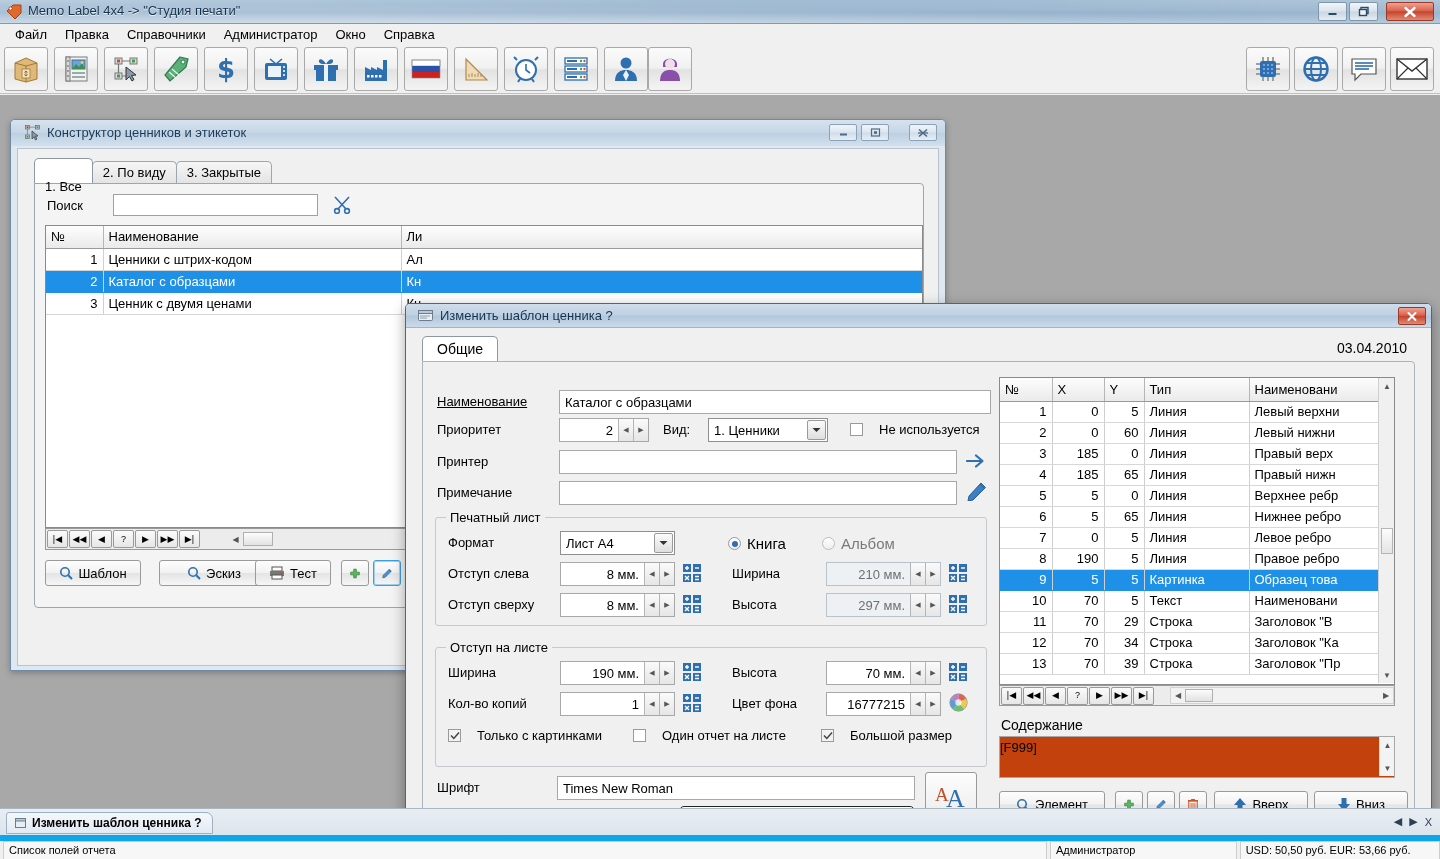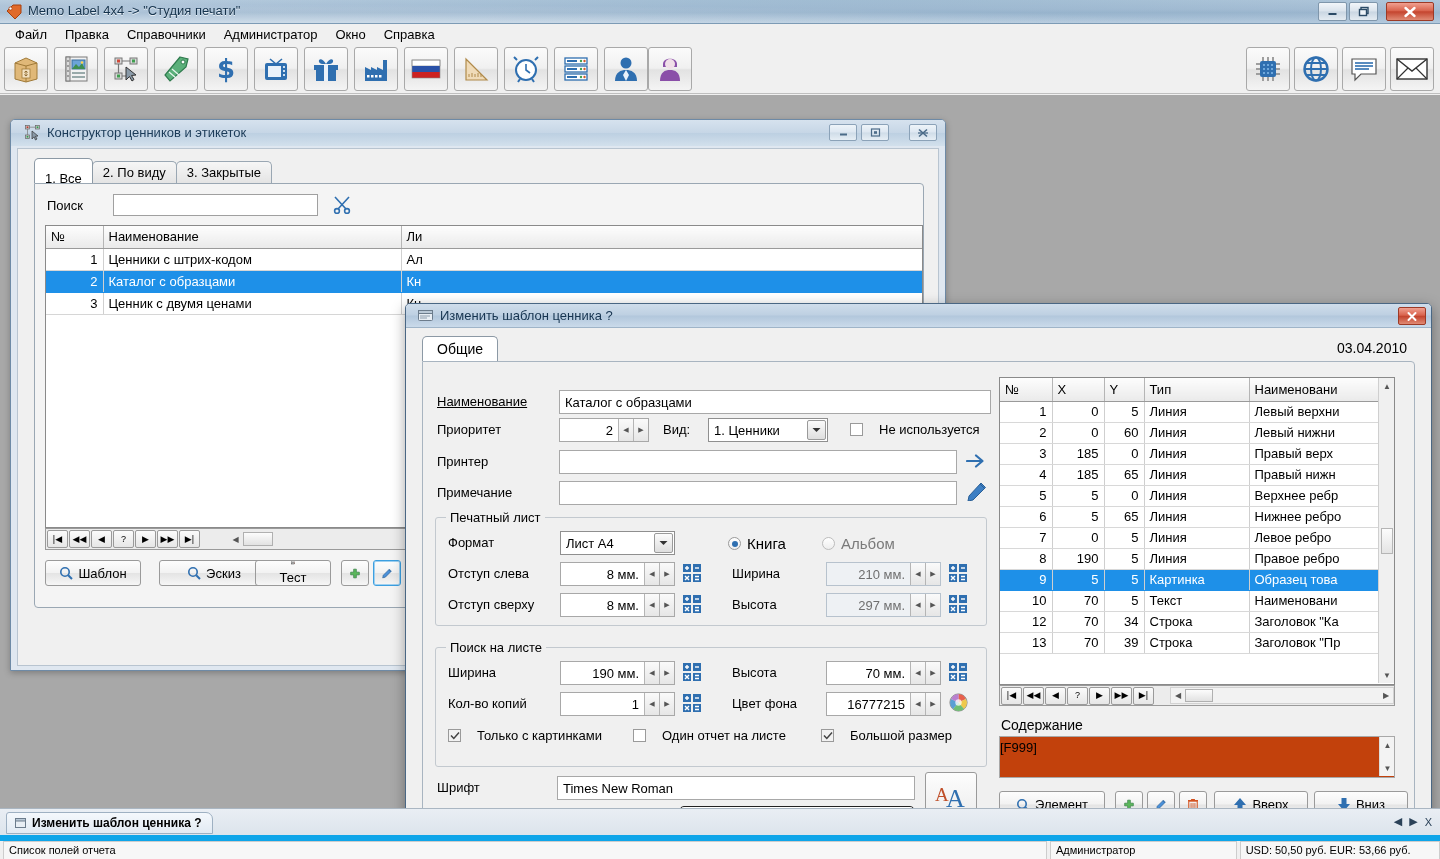--- a/index.html
+++ b/index.html
@@ -109,21 +109,21 @@
   
   .tabstrip { position: absolute; left: 22px; top: 28px; height: 24px; display: flex; align-items: flex-end; }
   .tab {
     height: 22px; padding: 3px 10px 0 10px; margin-right: -1px;
     border: 1px solid #9aa7b3; border-bottom: none;
     border-radius: 5px 5px 0 0;
     background: linear-gradient(to bottom, #f6f6f6, #e4e4e4);
     font-size: 13px; color:#000;
   }
   .tab.active {
-    background: #fff; height: 25px; padding-top: 12px;
+    background: #fff; height: 25px; padding-top: 20px;
     border-color: #8c99a5; position: relative; z-index: 2;
   }
 
   #mdi-panel {
     position: absolute; left: 22px; top: 51px; width: 900px; height: 425px;
     background: #f4f4f4; border: 1px solid #9aa7b3; border-radius: 0 4px 4px 4px;
   }
   #search-label { position: absolute; left: 12px; top: 14px; font-size: 13px; }
   #search-input {
     position: absolute; left: 78px; top: 10px; width: 205px; height: 22px;
@@ -668,21 +668,21 @@
             </svg>
             <span>Шаблон</span>
           </div>
           <div class="abtn" style="left:124px; top:376px; width:110px;">
             <svg width="14" height="14" viewBox="0 0 14 14">
               <circle cx="6" cy="6" r="4.2" fill="none" stroke="#2f6fb0" stroke-width="1.6"></circle>
               <path d="M9.2 9.2 L13 13" stroke="#2f6fb0" stroke-width="2"></path>
             </svg>
             <span>Эскиз</span>
           </div>
-          <div class="abtn" style="left:220px; top:376px; width:76px;flex-direction:column;">
+          <div class="abtn" style="left:220px; top:376px; width:76px;">
             <svg width="16" height="14" viewBox="0 0 16 14">
               <rect x="3" y="1" width="10" height="4" fill="#fff" stroke="#555" stroke-width="1"></rect>
               <rect x="1" y="5" width="14" height="5" fill="#777"></rect>
               <rect x="3" y="9" width="10" height="4" fill="#fff" stroke="#555" stroke-width="1"></rect>
               <rect x="11.5" y="6.2" width="2" height="1.6" fill="#d04a2a"></rect>
             </svg>
             <span>Тест</span>
           </div>
           <div class="abtn" style="left:306px; top:376px; width:28px;">
             <svg width="15" height="15" viewBox="0 0 15 15">
@@ -880,21 +880,21 @@
                   <rect x="10" y="10" width="8" height="8" fill="#2f6fb0"></rect>
                 <path d="M4 2 V6 M2 4 H6" stroke="#fff" stroke-width="1.4"></path>
                   <path d="M12 4 H16" stroke="#fff" stroke-width="1.4"></path>
                 <path d="M2 12 L6 16 M6 12 L2 16" stroke="#fff" stroke-width="1.4"></path>
                 <path d="M12 12.5 H16 M12 15.5 H16" stroke="#fff" stroke-width="1.4"></path>
               </svg>
             </div>
           </div>
 
           <div class="group" style="left:12px; top:285px; width:552px; height:120px;">
-            <div class="gtitle">Поиск на листе</div>
+            <div class="gtitle">Отступ на листе</div>
 
             <div class="lbl" style="left:12px; top:17px;">Ширина</div>
             <div class="spin" style="left:124px; top:13px; width:115px;">
               <div class="val">190 мм.</div>
               <div class="btns">
                   <div class="sb">◀</div>
                   <div class="sb">▶</div>
                 </div>
             </div>
             <div class="calcbtn" style="left:247px; top:15px;">
@@ -1110,20 +1110,27 @@
                   <td>Образец това</td>
                 </tr>
                 <tr>
                   <td class="num">10</td>
                   <td class="num">70</td>
                   <td class="num">5</td>
                   <td>Текст</td>
                   <td>Наименовани</td>
                 </tr>
                 <tr>
+                  <td class="num">11</td>
+                  <td class="num">70</td>
+                  <td class="num">29</td>
+                  <td>Строка</td>
+                  <td>Заголовок "В</td>
+                </tr>
+                <tr>
                   <td class="num">12</td>
                   <td class="num">70</td>
                   <td class="num">34</td>
                   <td>Строка</td>
                   <td>Заголовок "Ка</td>
                 </tr>
                 <tr>
                   <td class="num">13</td>
                   <td class="num">70</td>
                   <td class="num">39</td>

